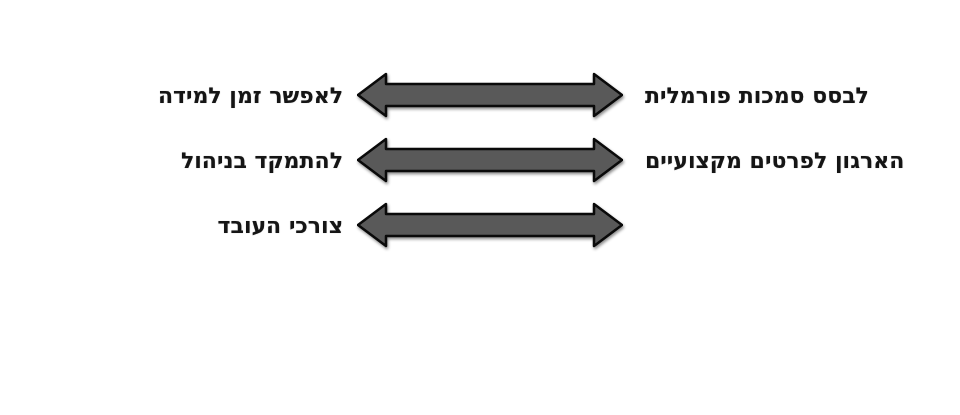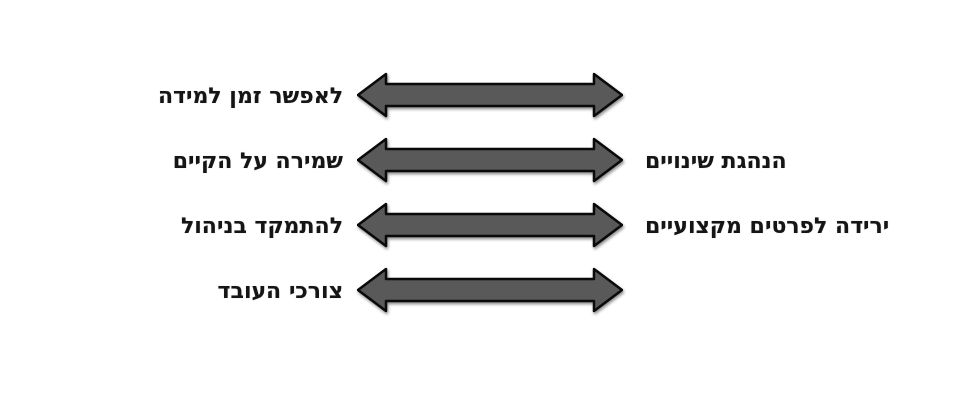--- a/index.html
+++ b/index.html
@@ -62,41 +62,33 @@
 
 <div class="canvas">
 
   <div class="row">
     <div class="label left">לאפשר זמן למידה</div>
     <div class="arrow-cell">
       <svg width="266" height="46" viewBox="0 0 266 46">
         <polygon points="1,23 29,2 29,12 237,12 237,2 265,23 237,44 237,34 29,34 29,44" stroke="#0a0a0a" stroke-width="2.5" stroke-linejoin="round" fill="#595959"></polygon>
       </svg>
     </div>
+    <div class="label right">לבסס סמכות פורמלית</div>
   </div>
 
-  <div class="row">
-    <div class="label left">שמירה על הקיים</div>
-    <div class="arrow-cell">
-      <svg width="266" height="46" viewBox="0 0 266 46">
-        <polygon points="1,23 29,2 29,12 237,12 237,2 265,23 237,44 237,34 29,34 29,44" stroke="#0a0a0a" stroke-width="2.5" stroke-linejoin="round" fill="#595959"></polygon>
-      </svg>
-    </div>
-    <div class="label right">הנהגת שינויים</div>
-  </div>
 
 
   <div class="row">
     <div class="label left">להתמקד בניהול</div>
     <div class="arrow-cell">
       <svg width="266" height="46" viewBox="0 0 266 46">
         <polygon points="1,23 29,2 29,12 237,12 237,2 265,23 237,44 237,34 29,34 29,44" stroke="#0a0a0a" stroke-width="2.5" stroke-linejoin="round" fill="#595959"></polygon>
       </svg>
     </div>
-    <div class="label right">ירידה לפרטים מקצועיים</div>
+    <div class="label right">הארגון לפרטים מקצועיים</div>
   </div>
 
   <div class="row">
     <div class="label left">צורכי העובד</div>
     <div class="arrow-cell">
       <svg width="266" height="46" viewBox="0 0 266 46">
         <polygon points="1,23 29,2 29,12 237,12 237,2 265,23 237,44 237,34 29,34 29,44" stroke="#0a0a0a" stroke-width="2.5" stroke-linejoin="round" fill="#595959"></polygon>
       </svg>
     </div>
   </div>

